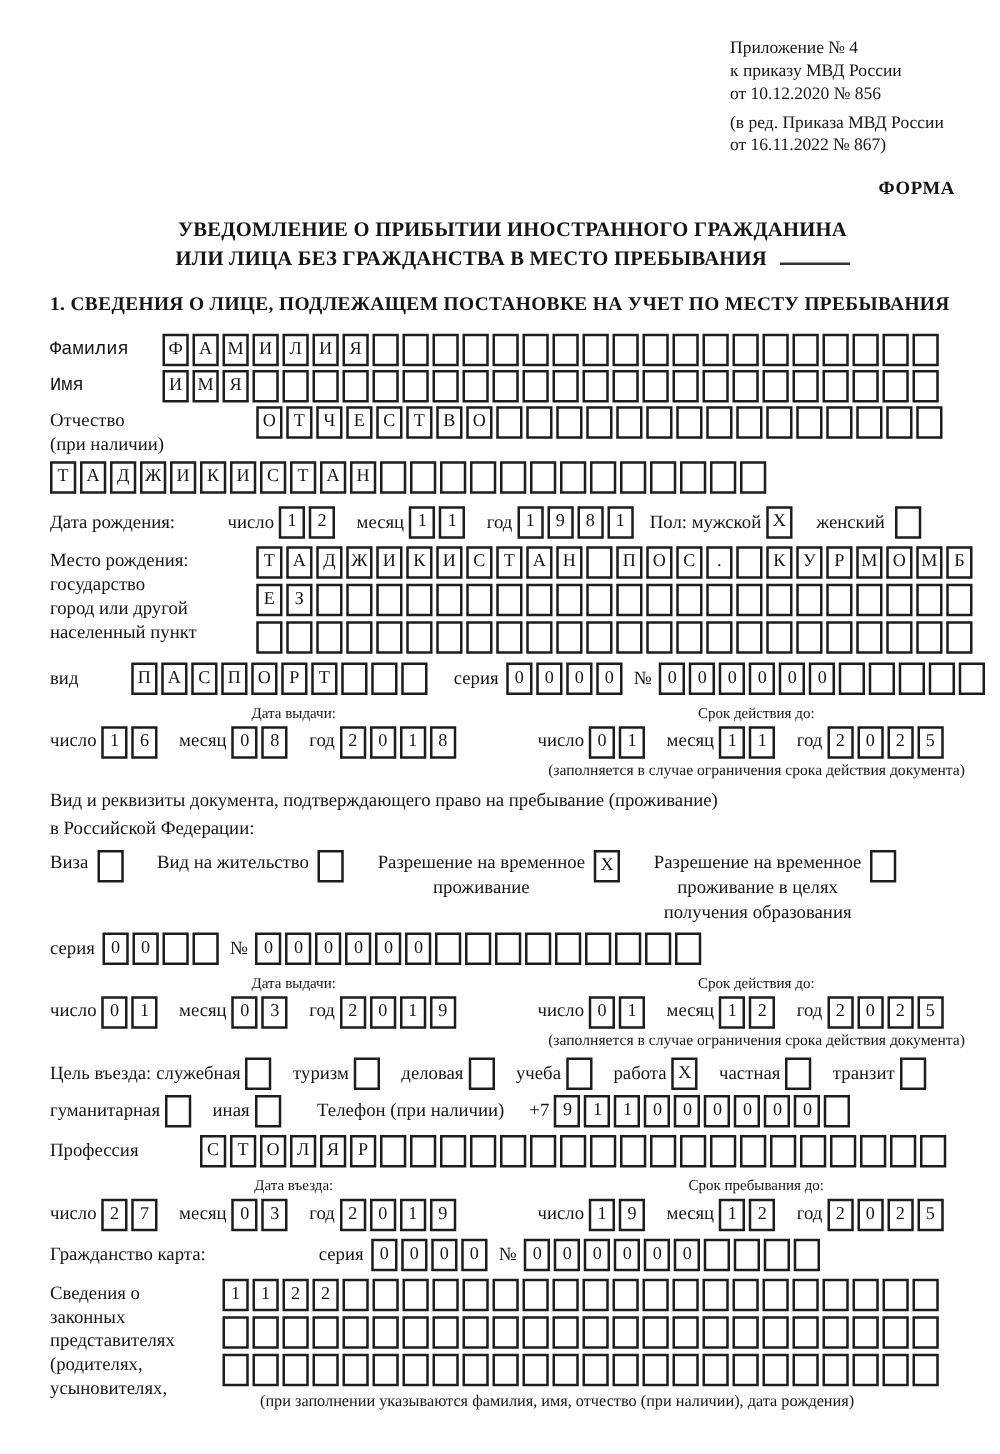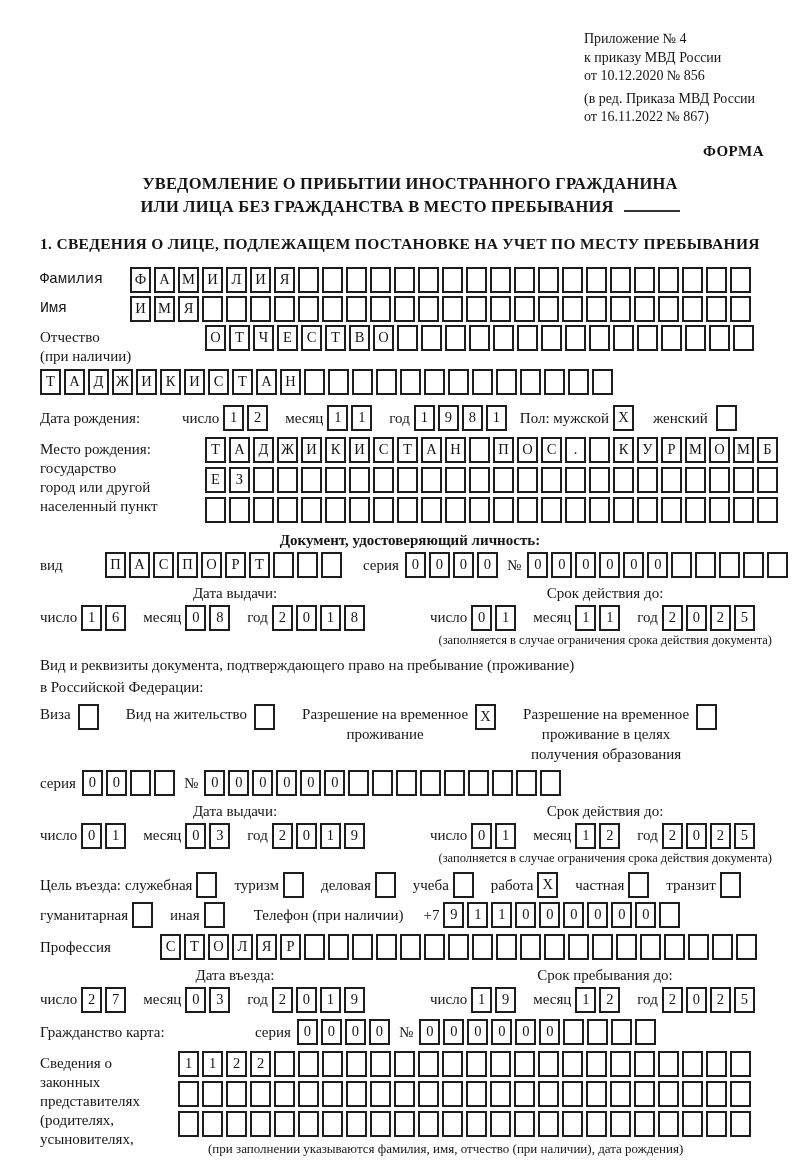--- a/index.html
+++ b/index.html
@@ -28,21 +28,21 @@
   .stack>.boxes{margin-bottom:4px;}
   .w90{width:90px;font-family:Liberation Mono, monospace;} .w165{width:165px;} .w140{width:140px;} .w138{width:138px;}
   .w65{width:65px;} .w120{width:120px;}
   .inline-word{font-size:15px;line-height:26px;padding:0 6px;flex-shrink:0;} .gap24{width:24px;flex-shrink:0;}
   
   .center-bold{text-align:center;font-weight:bold;font-size:15px;margin-top:5px;}
   
   .dates{display:flex;margin-top:3px;}
   .dates .col1{width:390px;flex-shrink:0;}
   .dates .col2{flex:1;}
-  .dhead{font-size:15px;text-align:center;margin-top:4px;}
+  .dhead{font-size:12px;text-align:center;margin-top:4px;}
   .drow{display:flex;align-items:center;}
   .dword{font-size:15px;padding-right:4px;flex-shrink:0;}
   .dword.pad{padding-left:14px;}
   .note{font-size:12.5px;text-align:right;margin-top:2px;padding-right:8px;}
   
   .opt{display:flex;align-items:flex-start;}
   .opt .olbl{font-size:15px;line-height:20px;padding-right:7px;}
   .opt .olbl.center{text-align:center;}
   .plain{font-size:15px;line-height:22px;}
   .mt6{margin-top:6px;} .mt10{margin-top:10px;} .mt14{margin-top:14px;}
@@ -306,21 +306,20 @@
           <span class="cbox"></span>
           <span class="cbox"></span>
           <span class="cbox"></span>
           <span class="cbox"></span>
           <span class="cbox"></span>
           <span class="cbox"></span>
         </div>
     </div>
   </div>
 
-  <div class="center-bold">Документ, удостоверяющий личность:</div>
 
   <div class="row">
     <div class="lbl w65">вид</div>
     <div class="boxes">
         <span class="cbox">П</span>
         <span class="cbox">А</span>
         <span class="cbox">С</span>
         <span class="cbox">П</span>
         <span class="cbox">О</span>
         <span class="cbox">Р</span>

